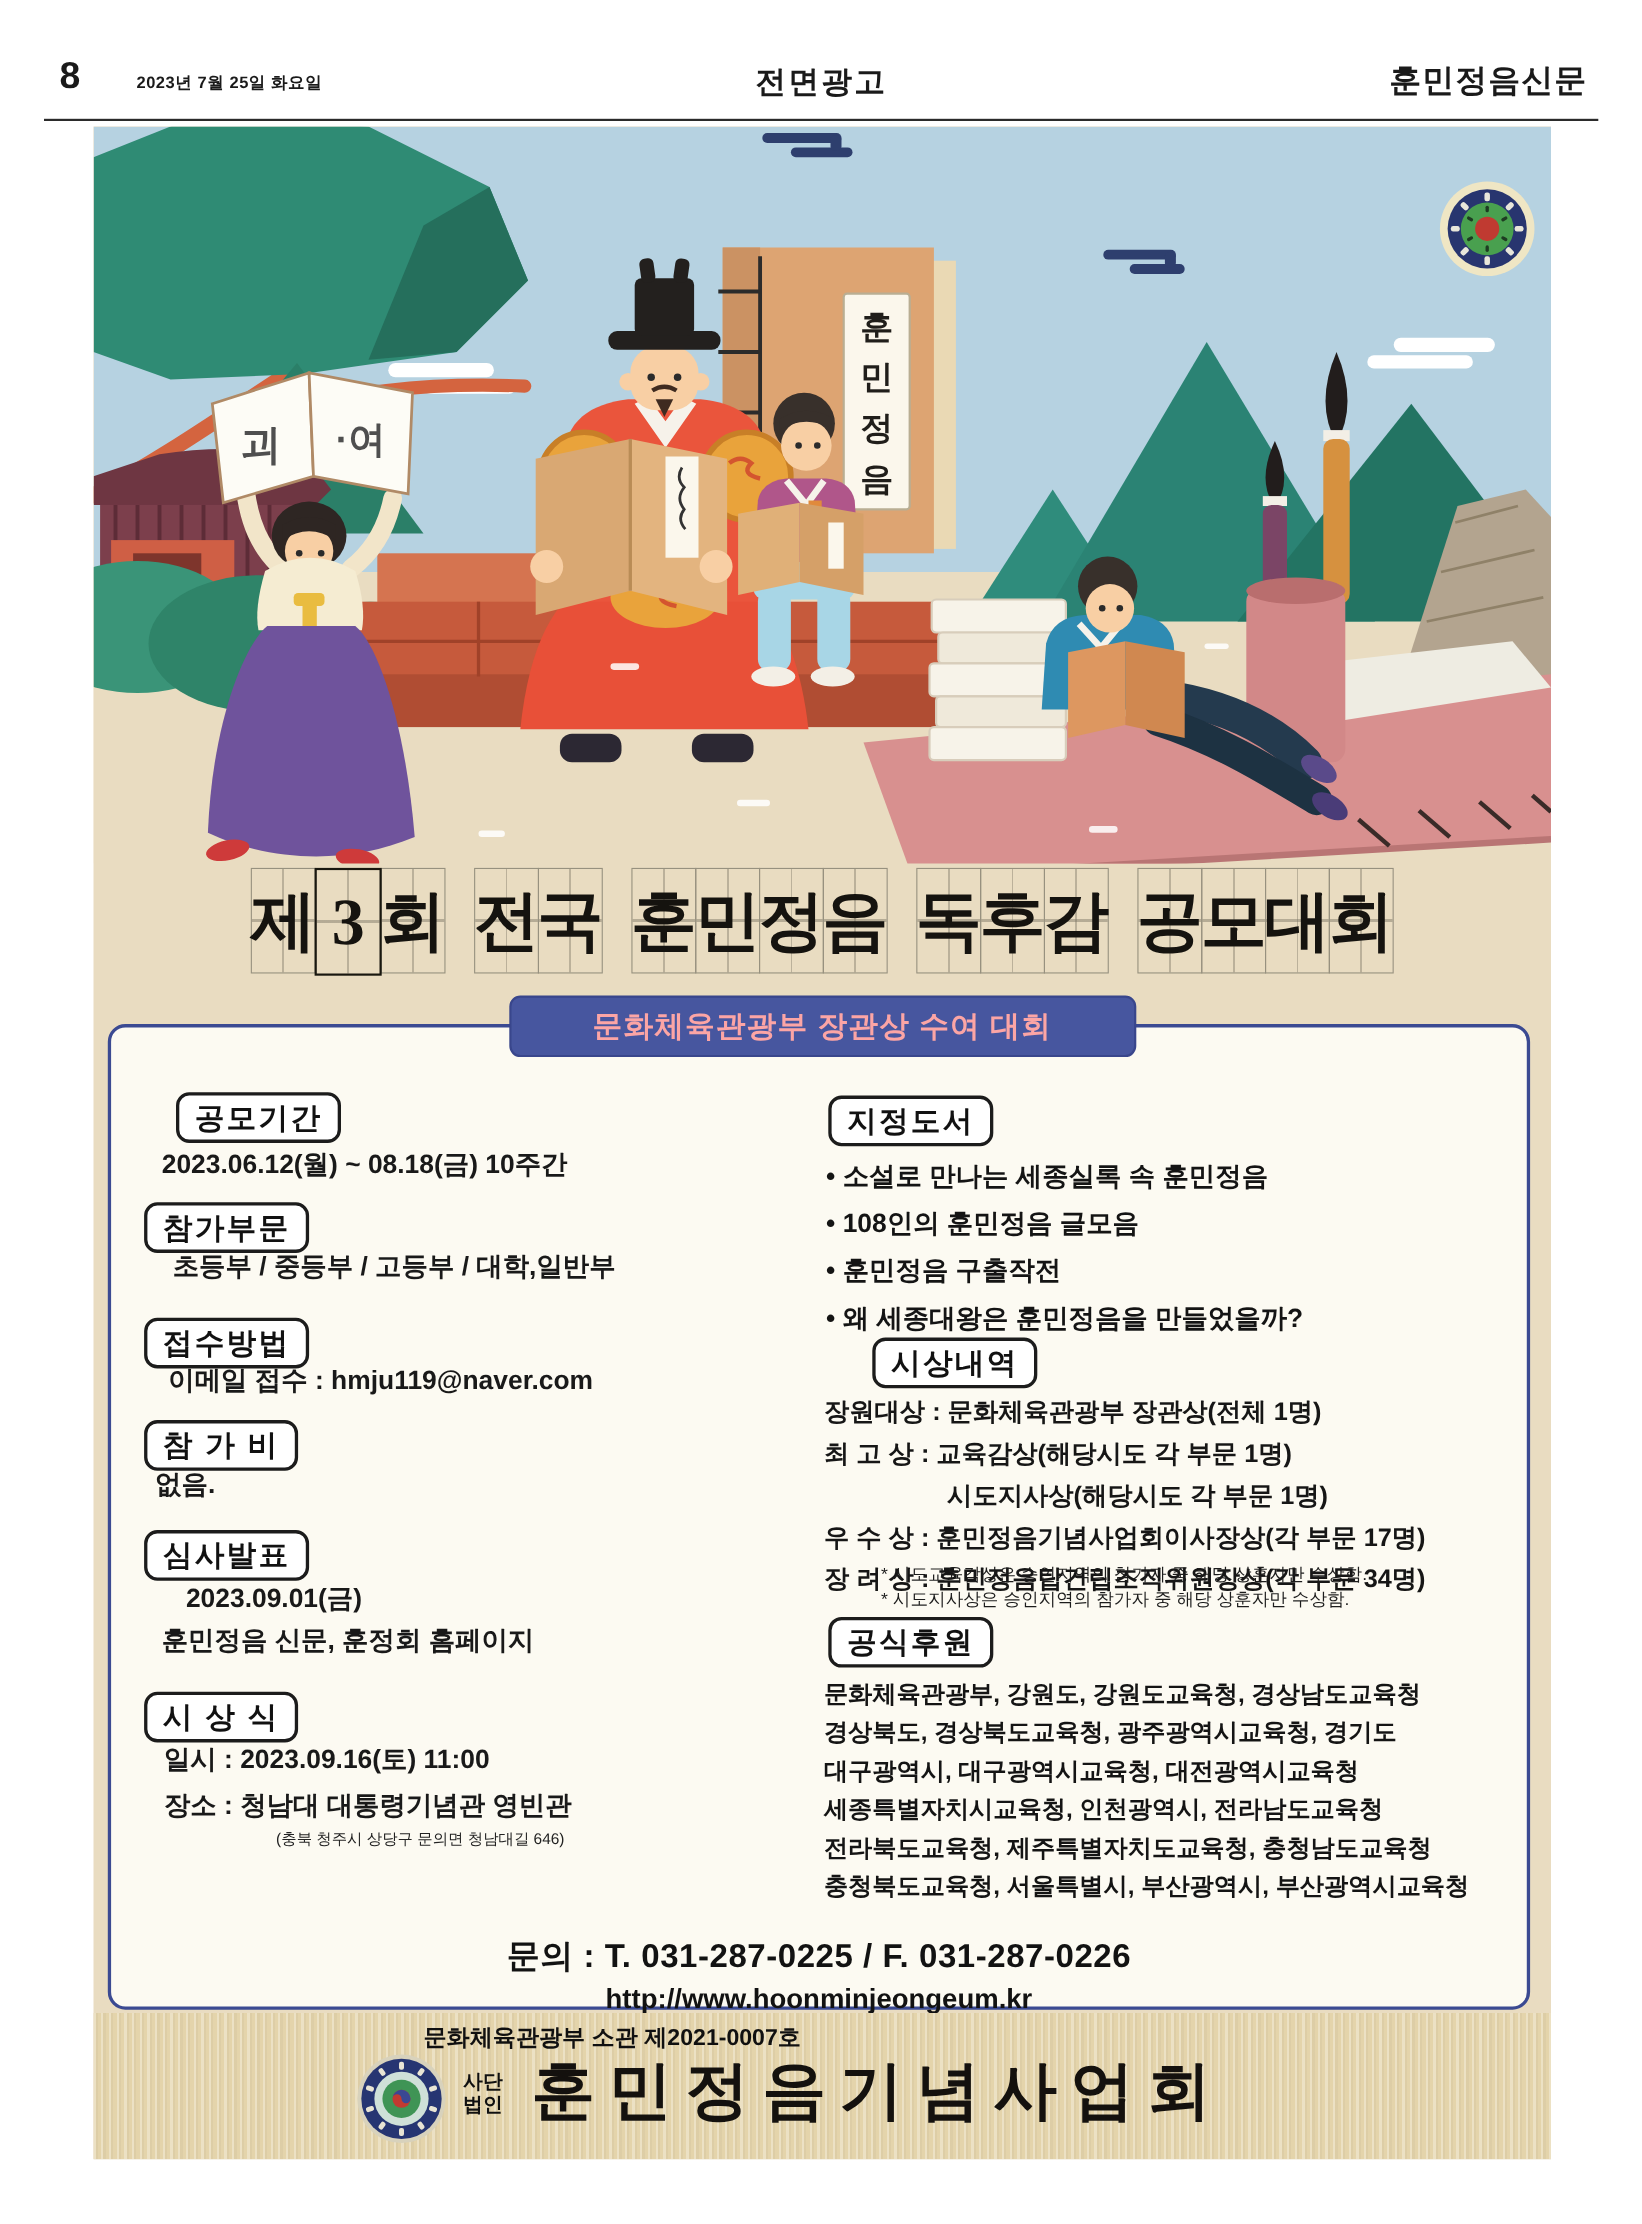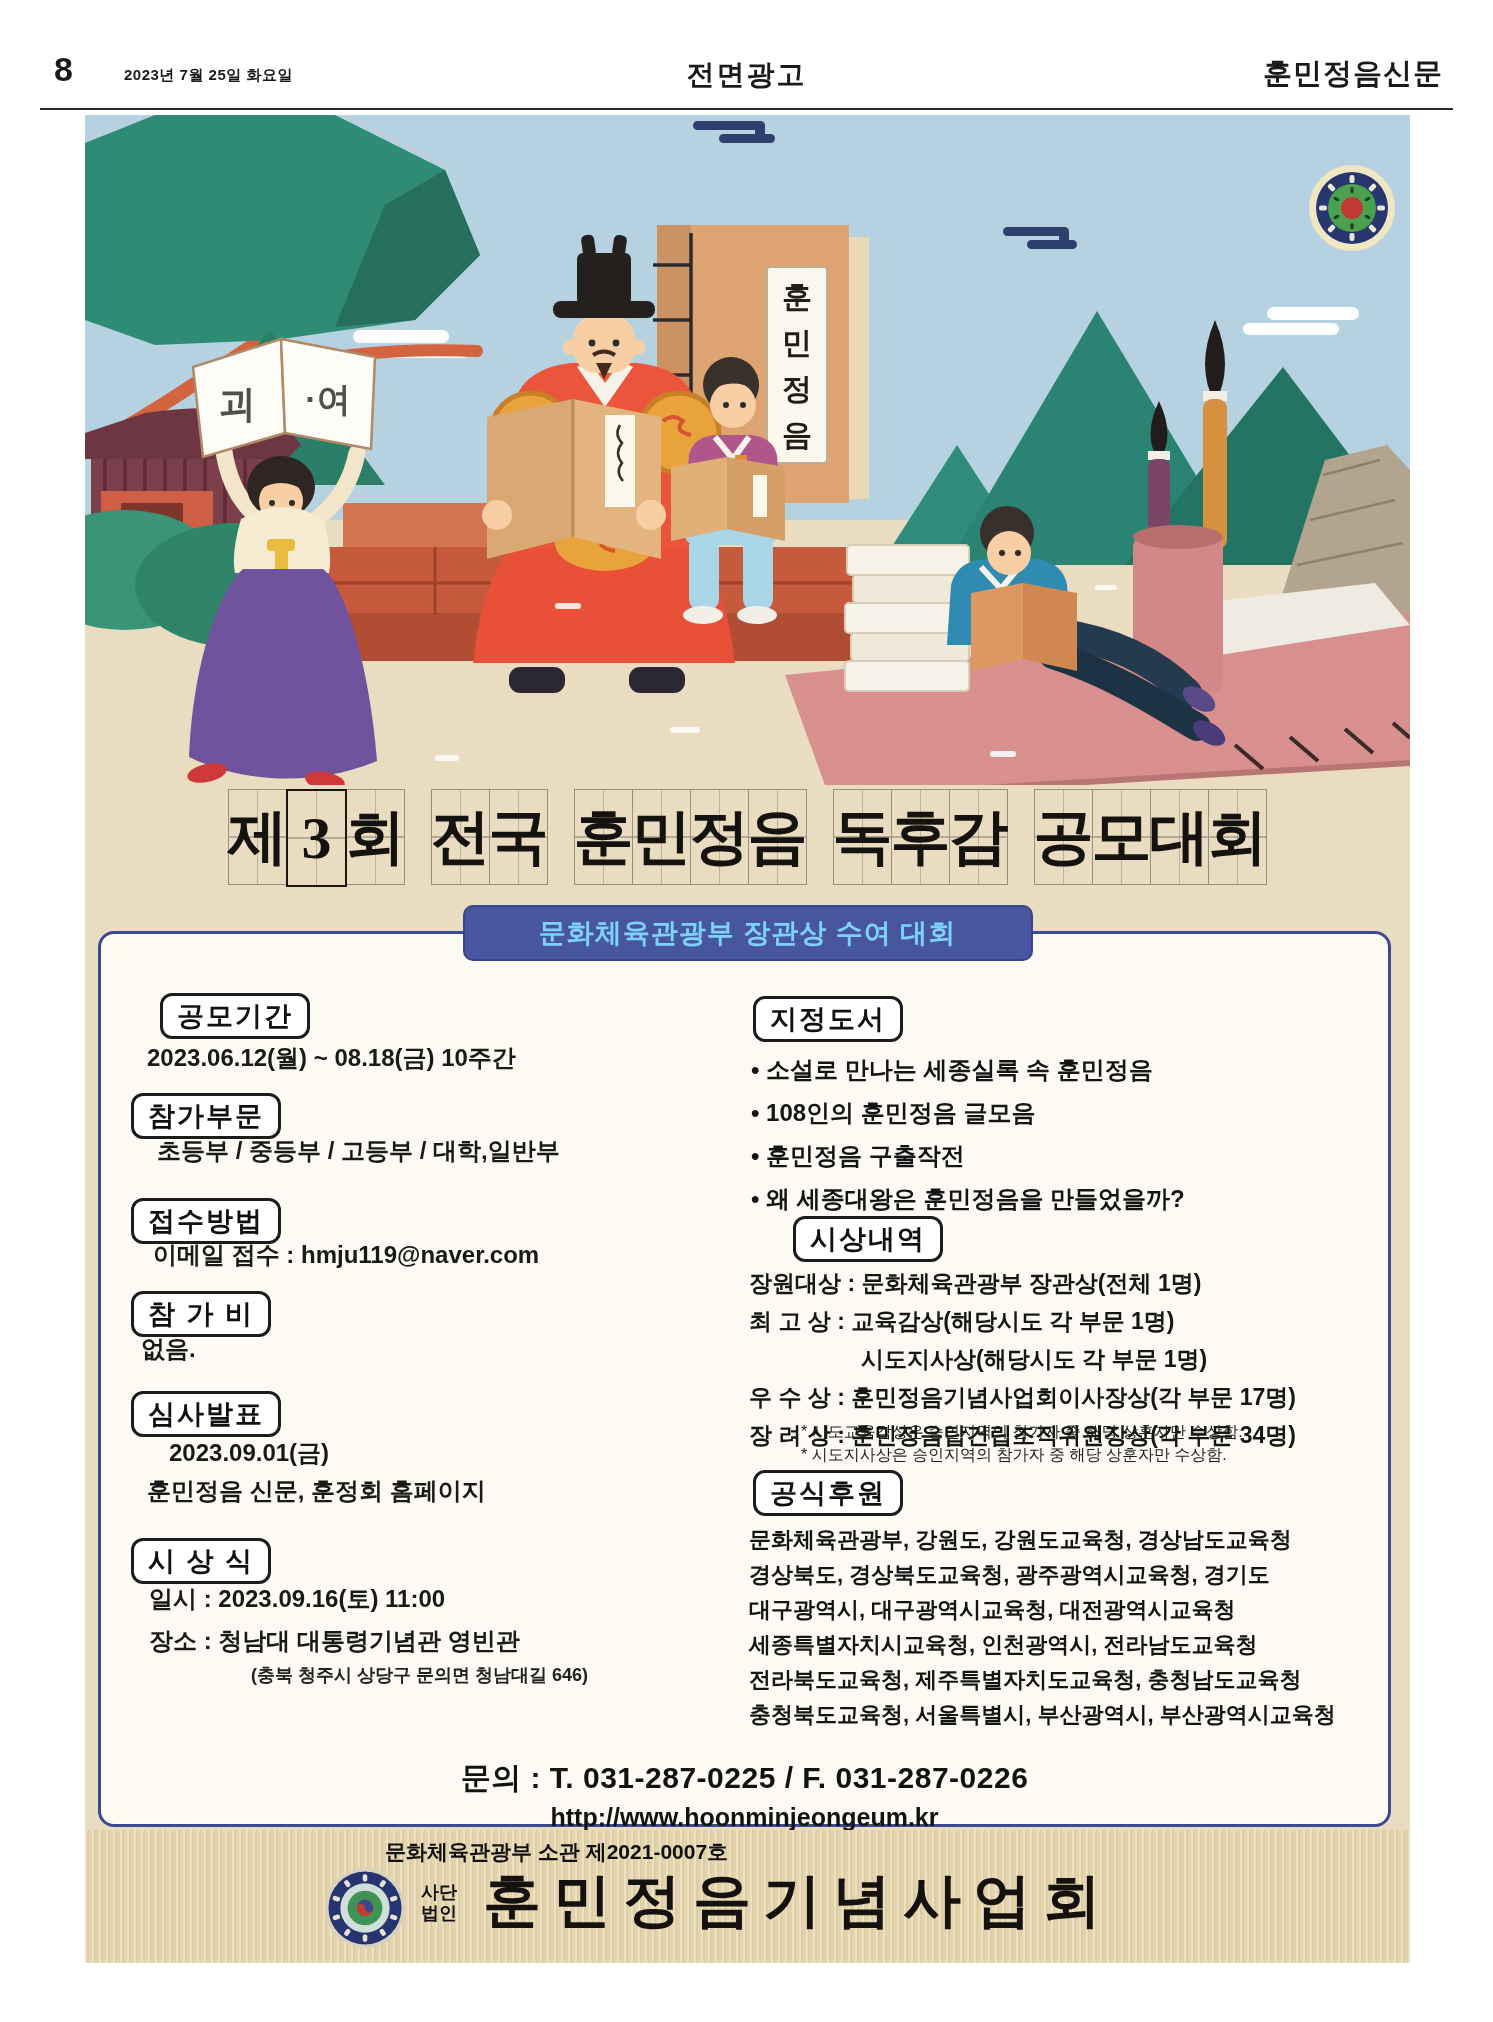--- a/index.html
+++ b/index.html
@@ -21,30 +21,30 @@
   .tgroup{display:flex;}
   .tcell{width:57px;height:94px;border:1px solid #97917f;margin-left:-1px;display:flex;align-items:center;justify-content:center;
     font-family:"Liberation Serif","DejaVu Serif",serif;font-weight:900;font-size:60px;color:#15130f;
     background-image:linear-gradient(to bottom,transparent 48.5%,rgba(118,112,96,.45) 48.5%,rgba(118,112,96,.45) 51.5%,transparent 51.5%),
                      linear-gradient(to right,transparent 48.5%,rgba(118,112,96,.4) 48.5%,rgba(118,112,96,.4) 51.5%,transparent 51.5%);}
   .tgroup .tcell:first-child{margin-left:0;}
   .tcell.hl{border:2.5px solid #19170f;z-index:1;}
 
   
   .banner{position:absolute;top:790px;left:50%;transform:translateX(-50%);width:566px;height:52px;background:#47569f;
-    border:2px solid #39468c;border-radius:10px;color:#7dd3fc;font-size:27px;font-weight:700;letter-spacing:1px;
+    border:2px solid #39468c;border-radius:10px;color:#fca5a5;font-size:27px;font-weight:700;letter-spacing:1px;
     display:flex;align-items:center;justify-content:center;z-index:3;}
 
   
   .cbox{position:absolute;left:13px;top:816px;width:1293px;height:896px;background:#fcfaf2;border:3.5px solid #3b4a92;border-radius:16px;box-sizing:border-box;}
   .abs{position:absolute;}
   .slabel{display:inline-block;border:3px solid #1c1c1c;border-radius:12px;padding:2px 14px;font-size:27px;font-weight:800;
     color:#111;background:#fff;letter-spacing:2px;white-space:nowrap;}
   .stext{font-size:24px;font-weight:600;color:#191919;white-space:nowrap;}
-  .ssmall{font-size:18px;font-weight:700;color:#222;white-space:nowrap;}
+  .ssmall{font-size:14px;font-weight:400;color:#222;white-space:nowrap;}
 
   .booklist div{font-size:24px;font-weight:700;line-height:43px;white-space:nowrap;color:#141414;}
   .booklist div::before{content:"• ";}
   .awardlist div{font-size:23px;font-weight:700;line-height:38px;white-space:nowrap;color:#161616;}
   .awardlist div.indent{padding-left:112px;}
   .notelist div{font-size:16px;font-weight:500;line-height:23px;white-space:nowrap;color:#1c1c1c;}
   .sponsorlist div{font-size:22px;font-weight:700;line-height:35px;white-space:nowrap;color:#141414;}
 
   .contact{position:absolute;left:0;right:0;top:824px;text-align:center;}
   .contact .c1{font-size:30px;font-weight:800;letter-spacing:.5px;color:#121212;}

